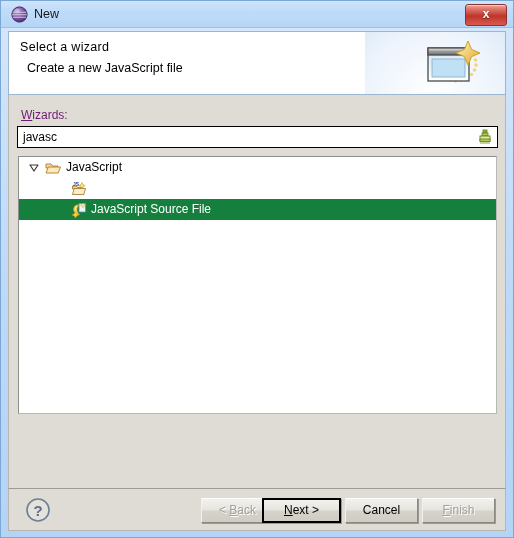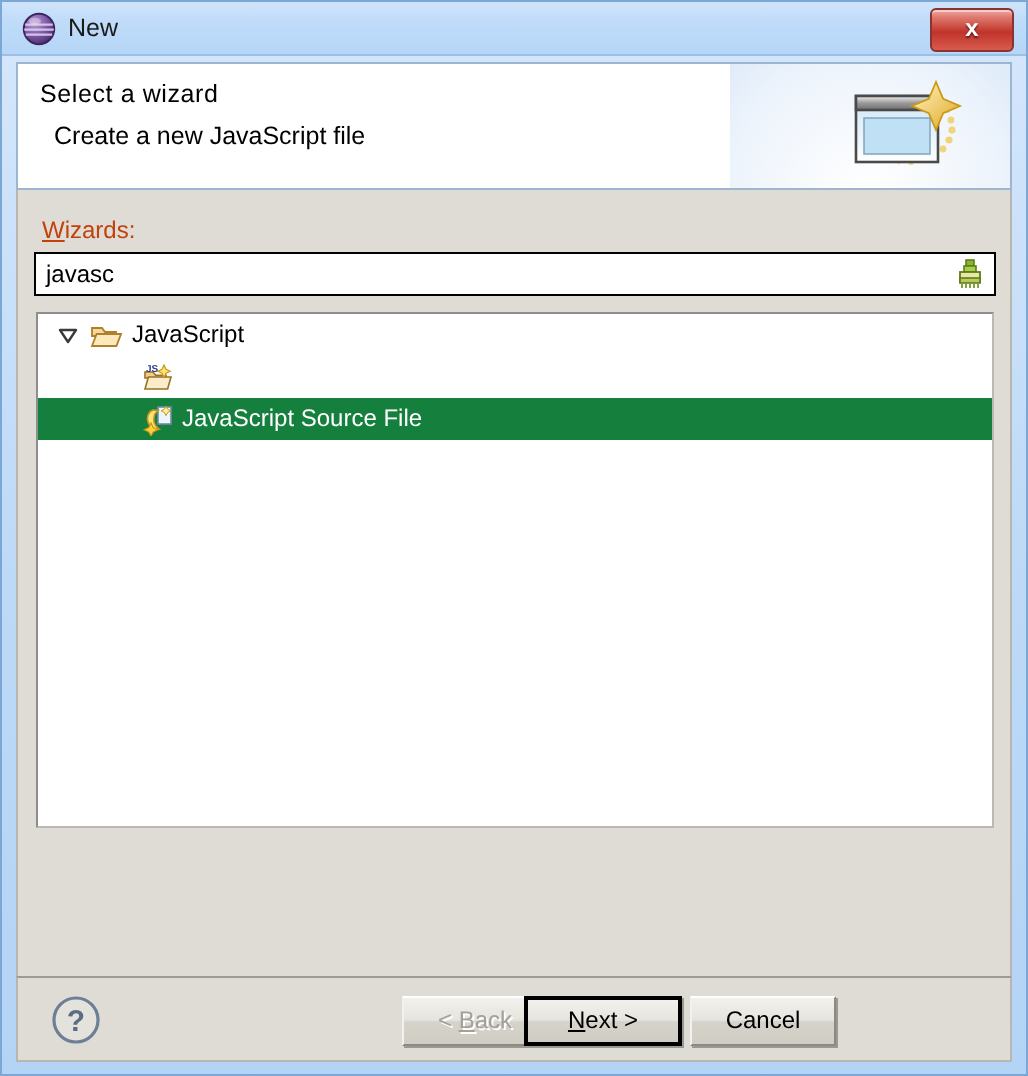--- a/index.html
+++ b/index.html
@@ -113,21 +113,21 @@
     background: #dedcd5;
     border-left: 1px solid #b8b6b0;
     border-right: 1px solid #b8b6b0;
     box-sizing: border-box;
   }
 
   #wizards-label {
     position: absolute;
     left: 12px; top: 13px;
     font-size: 12px;
-    color: #c2410c;
+    color: #701a75;
   }
   #wizards-label .mnemonic { text-decoration: underline; }
 
   
   #filter-field {
     position: absolute;
     left: 8px; top: 31px;
     width: 481px; height: 22px;
     box-sizing: border-box;
     background: #ffffff;
@@ -382,15 +382,16 @@
         <text x="14" y="19.5" text-anchor="middle" font-family="Liberation Sans, sans-serif" font-size="15" font-weight="bold" fill="#5b6d86">?</text>
       </svg>
     </span>
 
     <div id="btn-back" class="dlg-button disabled"><span>&lt; </span><span class="mnemonic">B</span><span>ack</span></div>
 
     <div id="btn-next" class="dlg-button default"><span></span><span class="mnemonic">N</span><span>ext &gt;</span></div>
 
     <div id="btn-cancel" class="dlg-button"><span>Cancel</span></div>
 
+    <div id="btn-finish" class="dlg-button disabled"><span></span><span class="mnemonic">F</span><span>inish</span></div>
   </div>
 
 </div>
 
 </body></html>

